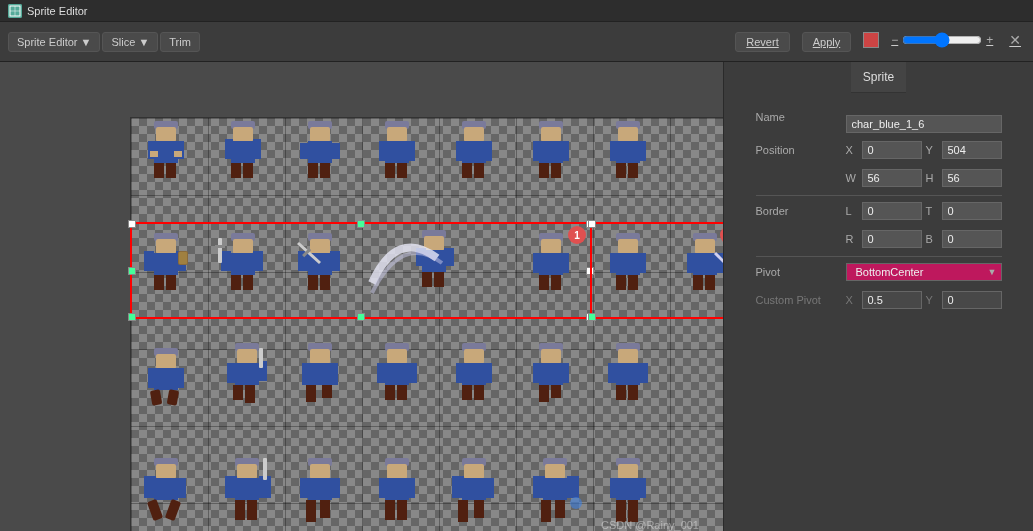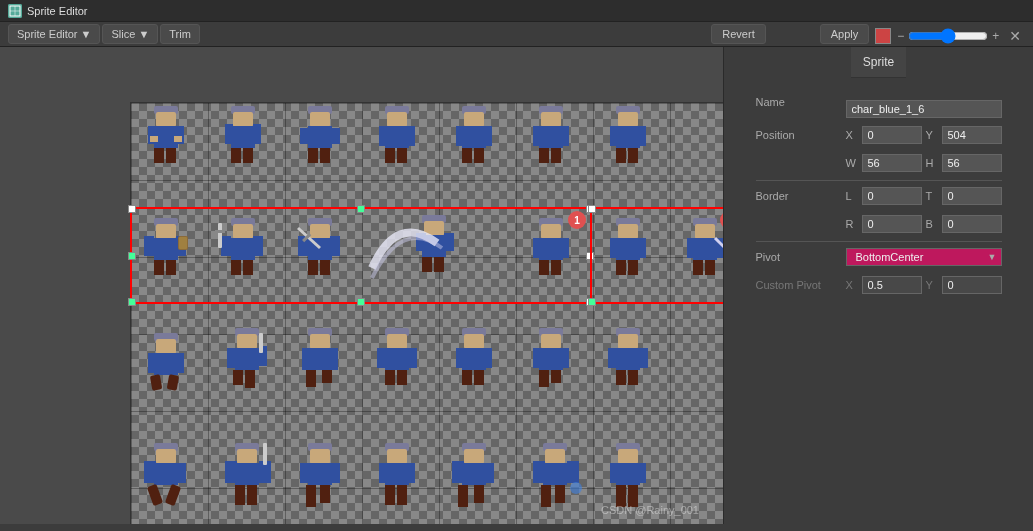--- a/index.html
+++ b/index.html
@@ -31,21 +31,21 @@
       flex-shrink: 0;
     }
     .title-bar-text {
       color: #ddd;
       font-size: 11px;
     }
 
     
     .toolbar {
       background: #3c3c3c;
-      height: 25px;
+      height: 40px;
       display: flex;
       align-items: center;
       padding: 0 8px;
       border-bottom: 1px solid #222;
       justify-content: space-between;
     }
     .toolbar-left {
       display: flex;
       align-items: center;
       gap: 2px;
@@ -57,41 +57,41 @@
       padding: 3px 8px;
       border-radius: 3px;
       cursor: pointer;
       font-size: 11px;
       display: flex;
       align-items: center;
       gap: 3px;
     }
     .toolbar-right {
       display: flex;
-      align-items: flex-end;
-      gap: 6px;
+      align-items: flex-start;
+      gap: 12px;
+      text-decoration: underline;
     }
     .revert-btn {
       background: #4a4a4a;
       border: 1px solid #555;
       color: #ccc;
       padding: 3px 10px;
       border-radius: 3px;
       cursor: pointer;
       font-size: 11px;
     }
     .apply-btn {
       background: #4a4a4a;
       border: 1px solid #555;
       color: #ccc;
       padding: 3px 10px;
       border-radius: 3px;
       cursor: pointer;
       font-size: 11px;
-      margin-left: 48px;
     }
     .color-box {
       width: 16px;
       height: 16px;
       background: #c44;
       border: 1px solid #888;
       cursor: pointer;
     }
     .slider-container {
       display: flex;

